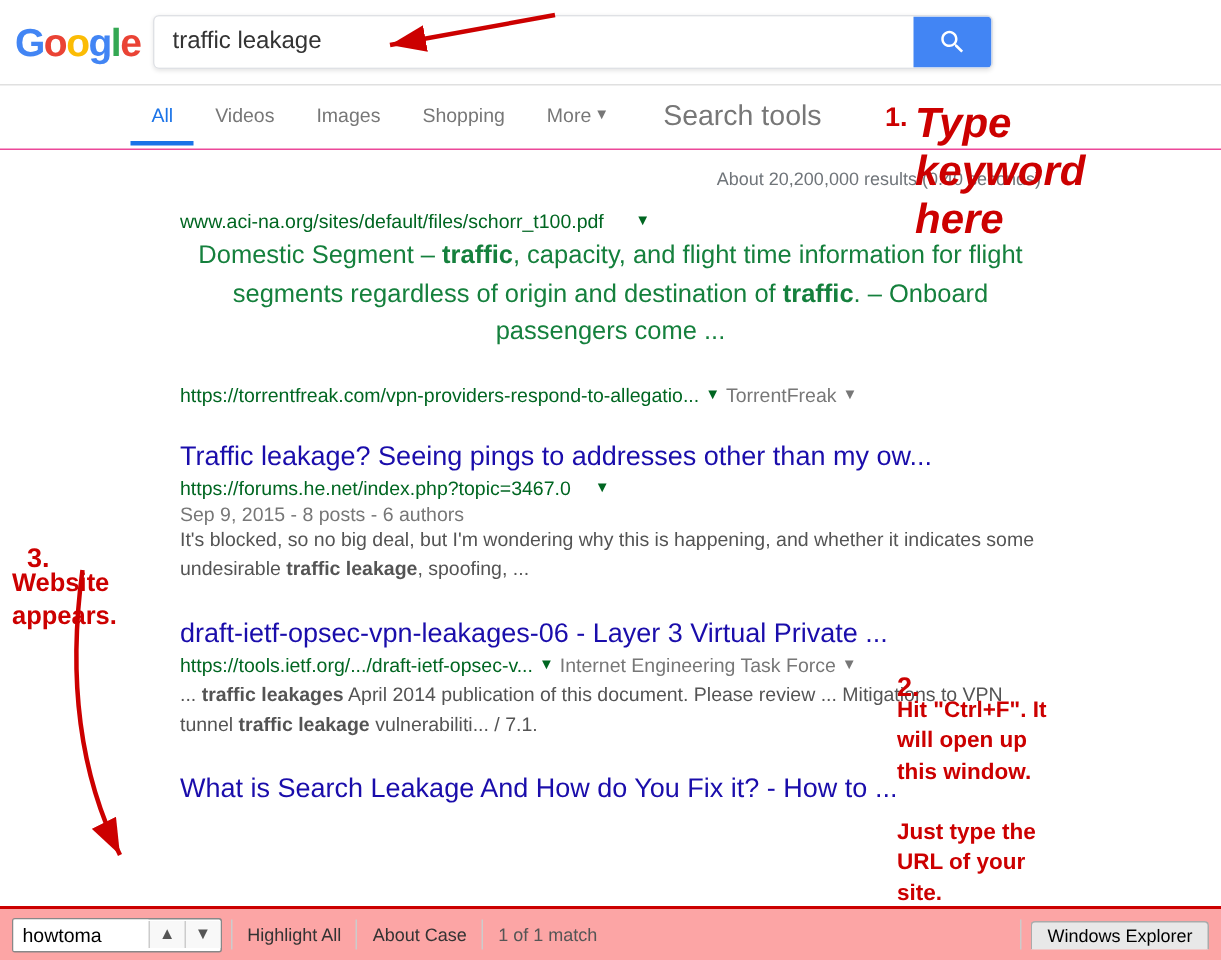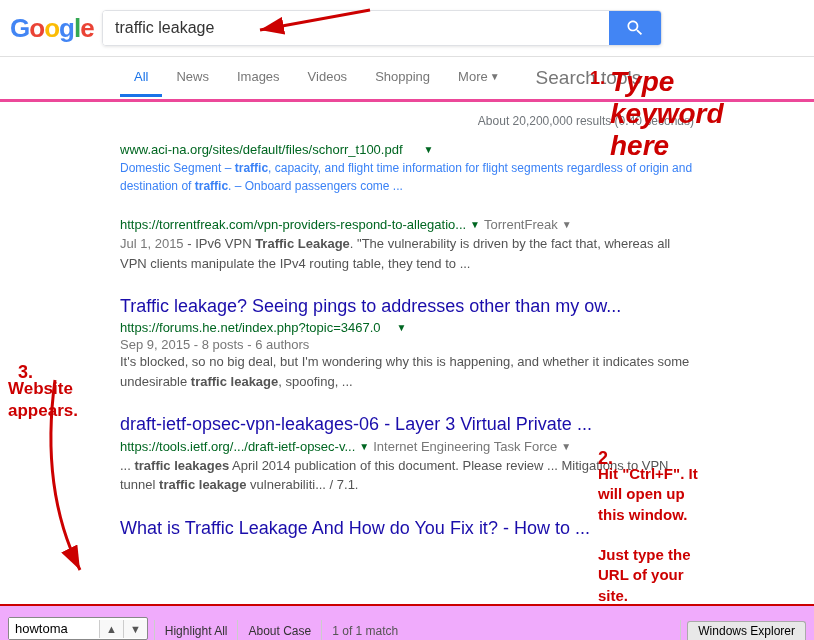--- a/index.html
+++ b/index.html
@@ -27,52 +27,50 @@
   <div style="display:flex;flex:1;max-width:560px;border:1px solid #dfe1e5;border-radius:4px;overflow:hidden;box-shadow:0 1px 3px rgba(0,0,0,0.1);">
     <input type="text" style="flex: 1 1 0%; padding: 8px 12px; font-size: 16px; border: none; outline: none; color: rgb(51, 51, 51);" value="traffic leakage">
     <button style="background:#4285F4;border:none;padding:0 16px;cursor:pointer;display:flex;align-items:center;justify-content:center;">
       <svg width="20" height="20" viewBox="0 0 24 24" fill="white">
           <path d="M15.5 14h-.79l-.28-.27C15.41 12.59 16 11.11 16 9.5 16 5.91 13.09 3 9.5 3S3 5.91 3 9.5 5.91 16 9.5 16c1.61 0 3.09-.59 4.23-1.57l.27.28v.79l5 4.99L20.49 19l-4.99-5zm-6 0C7.01 14 5 11.99 5 9.5S7.01 5 9.5 5 14 7.01 14 9.5 11.99 14 9.5 14z"></path>
         </svg>
     </button>
   </div>
 </div>
 
-<div style="display:flex;align-items:center;padding:0 120px;border-bottom:3px solid #ec4899;background:#fff;">
+<div style="display:flex;align-items:center;padding:0 87px;border-bottom:1px solid #ec4899;background:#fff;">
   <a style="padding:10px 14px;font-size:13px;color:#1a73e8;cursor:pointer;text-decoration:none;border-bottom:3px solid #1a73e8;font-weight:500;white-space:nowrap;">All</a>
-  <a style="padding:10px 14px;font-size:13px;color:#777;cursor:pointer;text-decoration:none;border-bottom:3px solid transparent;white-space:nowrap;">News</a>
+  <a style="padding:10px 14px;font-size:13px;color:#777;cursor:pointer;text-decoration:none;border-bottom:3px solid transparent;white-space:nowrap;">Videos</a>
   <a style="padding:10px 14px;font-size:13px;color:#777;cursor:pointer;text-decoration:none;border-bottom:3px solid transparent;white-space:nowrap;">Images</a>
-  <a style="padding:10px 14px;font-size:13px;color:#777;cursor:pointer;text-decoration:none;border-bottom:3px solid transparent;white-space:nowrap;">Videos</a>
   <a style="padding:10px 14px;font-size:13px;color:#777;cursor:pointer;text-decoration:none;border-bottom:3px solid transparent;white-space:nowrap;">Shopping</a>
   <a style="padding:10px 14px;font-size:13px;color:#777;cursor:pointer;text-decoration:none;border-bottom:3px solid transparent;white-space:nowrap;display:flex;align-items:center;gap:2px;">
     <span>More</span>
     <span style="font-size:10px;">▼</span>
   </a>
   <a style="padding:10px 14px;font-size:19px;color:#777;cursor:pointer;text-decoration:none;white-space:nowrap;margin-left:8px;">Search tools</a>
 </div>
 
 <div style="padding:6px 120px 70px;overflow-y:auto;height:calc(640px - 118px - 36px);position:relative;">
   <div style="font-size:12px;color:#70757a;margin-bottom:14px;padding-top:6px;text-align:right;">About 20,200,000 results (0.40 seconds)</div>
 
   <div style="margin-bottom:22px;max-width:620px;">
     <div style="font-size:13px;color:#006621;margin:2px 0;display:flex;align-items:center;gap:21px;">
       <span>www.aci-na.org/sites/default/files/schorr_t100.pdf</span>
       <span style="font-size:10px;color:#006621;cursor:pointer;">▼</span>
     </div>
-    <div style="font-size:12px;color:#3b82f6;line-height:1.5;">Domestic Segment – <strong>traffic</strong>, capacity, and flight time information for flight segments regardless of origin and destination of <strong>traffic</strong>. – Onboard passengers come ...</div>
+    <div style="font-size:17px;color:#15803d;line-height:1.5;text-align:center;">Domestic Segment – <strong>traffic</strong>, capacity, and flight time information for flight segments regardless of origin and destination of <strong>traffic</strong>. – Onboard passengers come ...</div>
   </div>
 
   <div style="margin-bottom:22px;max-width:620px;">
     <div style="font-size:13px;color:#006621;margin:2px 0;display:flex;align-items:center;gap:4px;flex-wrap:wrap;">
       <span>https://torrentfreak.com/vpn-providers-respond-to-allegatio...</span>
       <span style="font-size:10px;color:#006621;cursor:pointer;">▼</span>
       <span style="color:#777;">TorrentFreak</span>
       <span style="font-size:10px;color:#777;cursor:pointer;">▼</span>
     </div>
-    <div style="font-size:13px;color:#545454;line-height:1.5;"><span style="color:#777;">Jul 1, 2015</span> - IPv6 VPN <strong>Traffic Leakage</strong>. "The vulnerability is driven by the fact that, whereas all VPN clients manipulate the IPv4 routing table, they tend to ...</div>
   </div>
 
   <div style="margin-bottom:22px;max-width:620px;">
     <a style="font-size:18px;color:#1a0dab;cursor:pointer;text-decoration:none;display:block;line-height:1.3;">Traffic leakage? Seeing pings to addresses other than my ow...</a>
     <div style="font-size:13px;color:#006621;margin:2px 0;display:flex;align-items:center;gap:16px;">
       <span>https://forums.he.net/index.php?topic=3467.0</span>
       <span style="font-size:10px;color:#006621;cursor:pointer;">▼</span>
     </div>
     <div style="font-size:13px;color:#777;">Sep 9, 2015 - 8 posts - 6 authors</div>
     <div style="font-size:13px;color:#545454;line-height:1.5;">It's blocked, so no big deal, but I'm wondering why this is happening, and whether it indicates some undesirable <strong>traffic leakage</strong>, spoofing, ...</div>
@@ -83,21 +81,21 @@
     <div style="font-size:13px;color:#006621;margin:2px 0;display:flex;align-items:center;gap:4px;flex-wrap:wrap;">
       <span>https://tools.ietf.org/.../draft-ietf-opsec-v...</span>
       <span style="font-size:10px;color:#006621;cursor:pointer;">▼</span>
       <span style="color:#777;">Internet Engineering Task Force</span>
       <span style="font-size:10px;color:#777;cursor:pointer;">▼</span>
     </div>
     <div style="font-size:13px;color:#545454;line-height:1.5;">... <strong>traffic leakages</strong> April 2014 publication of this document. Please review ... Mitigations to VPN tunnel <strong>traffic leakage</strong> vulnerabiliti... / 7.1.</div>
   </div>
 
   <div style="margin-bottom:22px;max-width:620px;">
-    <a style="font-size:18px;color:#1a0dab;cursor:pointer;text-decoration:none;display:block;line-height:1.3;">What is Traffic Leakage And How do You Fix it? - How to ...</a>
+    <a style="font-size:18px;color:#1a0dab;cursor:pointer;text-decoration:none;display:block;line-height:1.3;">What is Search Leakage And How do You Fix it? - How to ...</a>
 
   </div>
 </div>
 
 <svg style="position:absolute;top:0;left:240px;pointer-events:none;z-index:10;" width="200" height="60">
   <defs>
       <marker id="arrowhead1" markerWidth="8" markerHeight="6" refX="8" refY="3" orient="auto">
         <polygon points="0 0, 8 3, 0 6" fill="#cc0000"></polygon>
       </marker>
     </defs>
@@ -123,21 +121,21 @@
 
 <svg style="position:absolute;top:370px;left:0;pointer-events:none;z-index:10;" width="160" height="220">
   <defs>
       <marker id="arrowhead3" markerWidth="8" markerHeight="6" refX="8" refY="3" orient="auto">
         <polygon points="0 0, 8 3, 0 6" fill="#cc0000"></polygon>
       </marker>
     </defs>
   <path d="M 55,10 Q 40,120 80,200" stroke="#cc0000" stroke-width="3" fill="none" marker-end="url(#arrowhead3)"></path>
 </svg>
 
-<div style="position:absolute;bottom:0;left:0;right:0;height:36px;background:#f0abfc;border-top:2px solid #cc0000;display:flex;align-items:flex-end;padding:0 8px;gap:6px;z-index:20;">
+<div style="position:absolute;bottom:0;left:0;right:0;height:36px;background:#fca5a5;border-top:2px solid #cc0000;display:flex;align-items:center;padding:0 8px;gap:6px;z-index:20;">
   <div style="display:flex;align-items:center;border:1px solid #888;background:#fff;border-radius:2px;">
     <input type="text" style="border: none; outline: none; padding: 3px 6px; font-size: 13px; width: 90px;" value="howtoma">
     <div style="display:flex;border-left:1px solid #ccc;">
       <button style="background:#f8f8f8;border:none;border-right:1px solid #ccc;padding:3px 6px;cursor:pointer;font-size:11px;color:#555;">▲</button>
       <button style="background:#f8f8f8;border:none;padding:3px 6px;cursor:pointer;font-size:11px;color:#555;">▼</button>
     </div>
   </div>
 
   <div style="width:1px;height:20px;background:#ccc;"></div>
   <span style="font-size:12px;color:#333;cursor:pointer;padding:2px 4px;">Highlight All</span>

